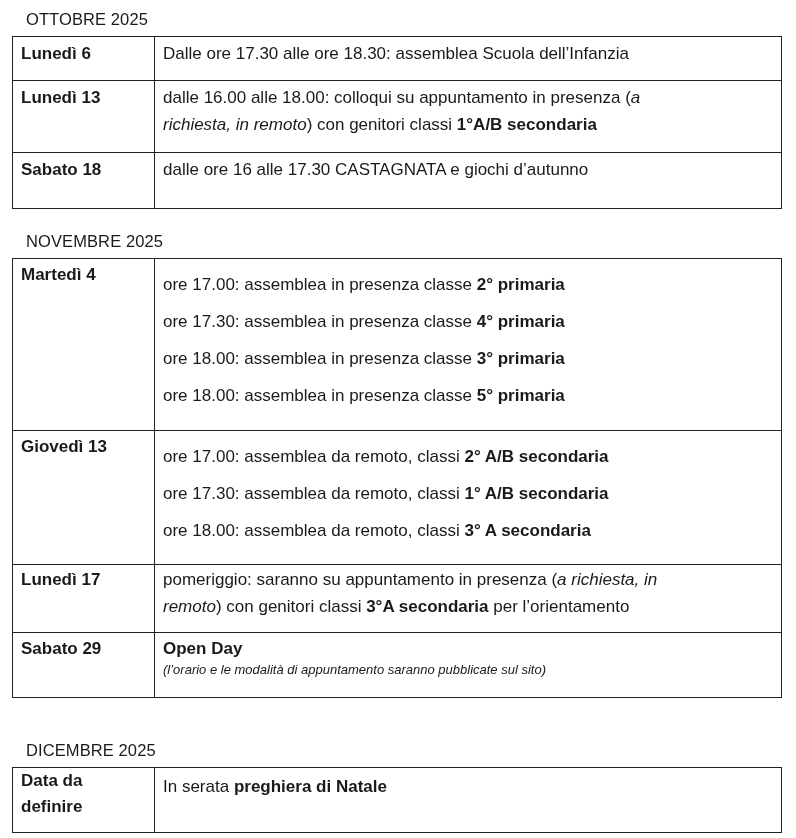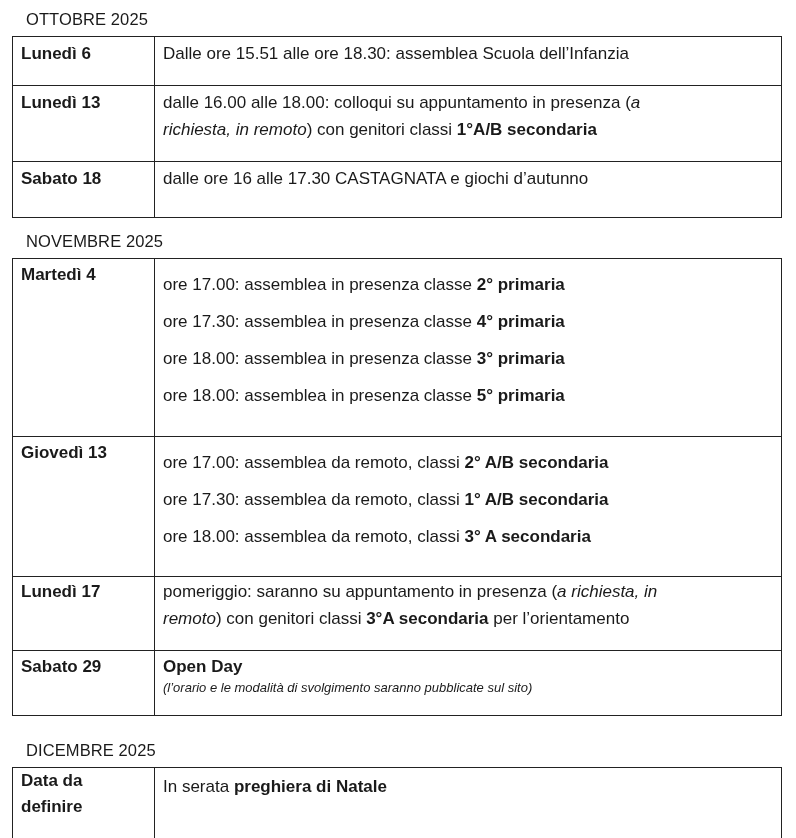--- a/index.html
+++ b/index.html
@@ -12,21 +12,21 @@
       position: absolute; left: 26px;
       font-weight: normal; font-size: 16.5px; letter-spacing: 0.1px;
     }
     table.cal {
       position: absolute; left: 12px; width: 770px;
       border-collapse: collapse; table-layout: fixed;
     }
     table.cal td {
       border: 1.2px solid #222;
       vertical-align: top;
-      padding: 18px 8px;
+      padding: 12px 8px;
       line-height: 27px;
     }
     td.day {
       width: 125px; font-weight: bold; padding-left: 8px;
     }
     td.desc { padding-left: 8px; }
     .line { display: block; }
     .spaced .line { margin-bottom: 8.5px; margin-top: 10px; }
     b { font-weight: bold; }
     i { font-style: italic; }
@@ -34,21 +34,21 @@
   </style>
 </head>
 <body>
 
 <div class="month-title" style="top:10px">OTTOBRE 2025</div>
 <table class="cal" style="top:36px" id="t0">
   <tbody>
       <tr style="height:44px">
     <td class="day" style="padding-top:3px">Lunedì 6</td>
     <td class="desc" style="padding-top:3px">
-          <span class="line"><span>Dalle ore 15.51 alle ore 18.30: assemblea Scuola dell’Infanzia</span></span>
+          <span class="line"><span>Dalle ore 17.30 alle ore 18.30: assemblea Scuola dell’Infanzia</span></span>
         </td>
   </tr>
   <tr style="height:72px">
     <td class="day" style="padding-top:3px">Lunedì 13</td>
     <td class="desc" style="padding-top:3px">
           <span class="line"><span>dalle 16.00 alle 18.00: colloqui su appuntamento in presenza (</span><i>a</i></span>
           <span class="line"><i>richiesta, in remoto</i><span>) con genitori classi </span><b>1°A/B secondaria</b></span>
         </td>
   </tr>
   <tr style="height:56px">
@@ -84,21 +84,21 @@
     <td class="day" style="padding-top:1px">Lunedì 17</td>
     <td class="desc" style="padding-top:1px">
           <span class="line"><span>pomeriggio: saranno su appuntamento in presenza (</span><i>a richiesta, in</i></span>
           <span class="line"><i>remoto</i><span>) con genitori classi </span><b>3°A secondaria</b><span> per l’orientamento</span></span>
         </td>
   </tr>
   <tr style="height:65px">
     <td class="day" style="padding-top:2px">Sabato 29</td>
     <td class="desc" style="padding-top:2px">
           <span class="line"><b>Open Day</b></span>
-          <span class="note"><span>(l’orario e le modalità di svolgimento saranno pubblicate sul sito)</span></span>
+          <span class="note"><span>(l’orario e le modalità di appuntamento saranno pubblicate sul sito)</span></span>
         </td>
   </tr>
 </tbody>
   </table>
 
 <div class="month-title" style="top:741px">DICEMBRE 2025</div>
 <table class="cal" style="top:767px">
   <tbody>
       <tr style="height:53px">
     <td class="day" style="padding-top:0px;line-height:26px">Data da definire</td>

